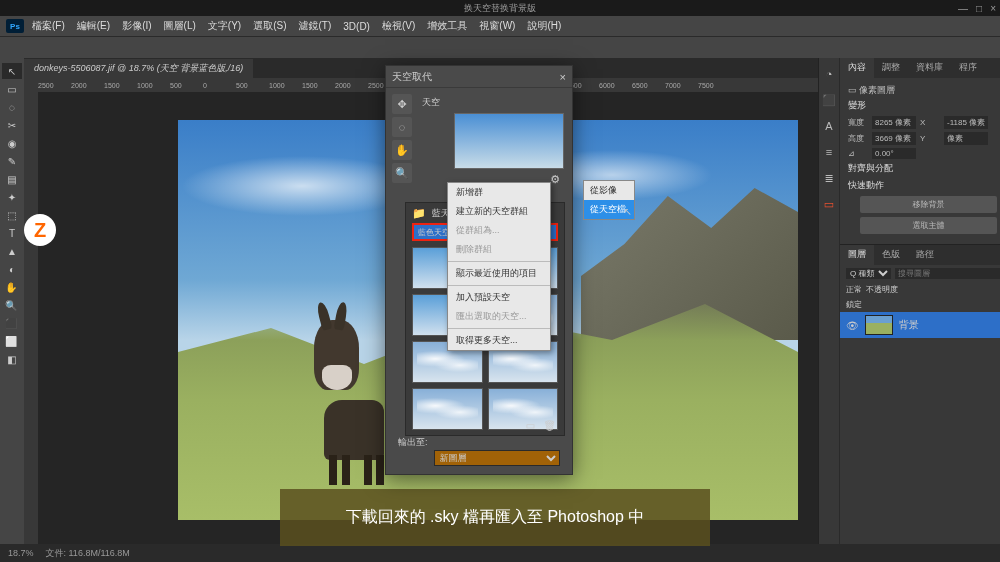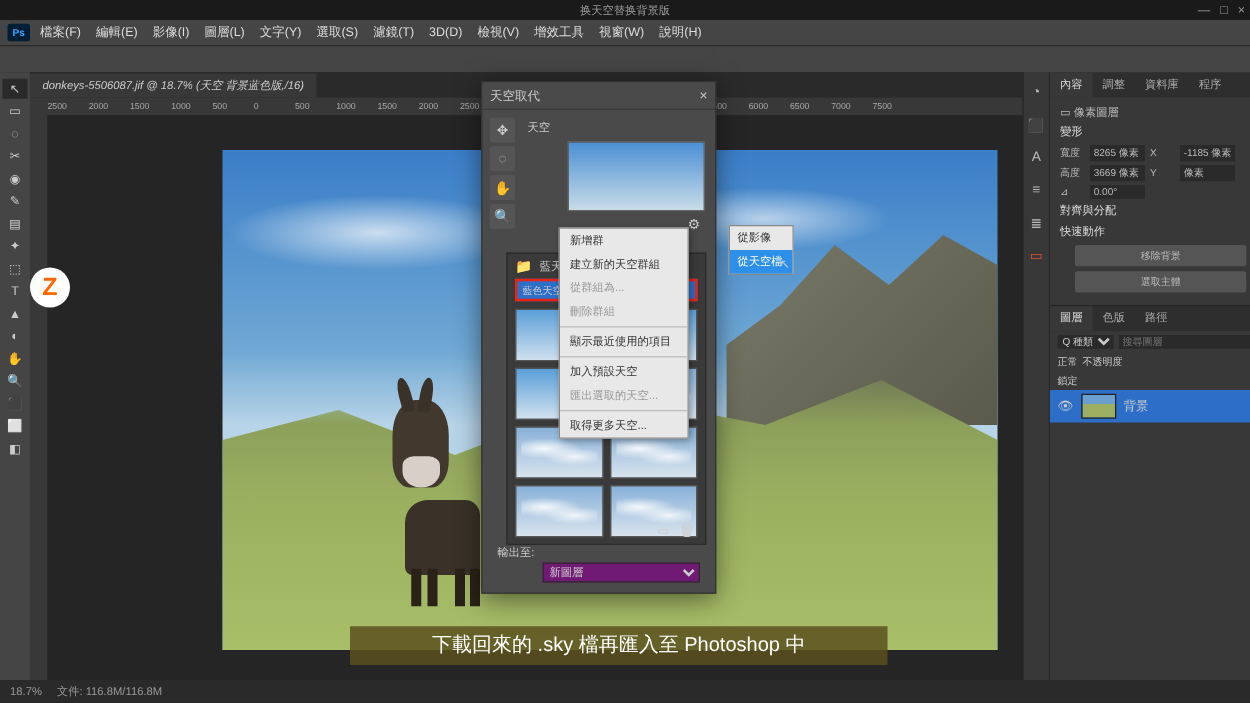--- a/index.html
+++ b/index.html
@@ -60,21 +60,21 @@
 .thumb-header .hicon { font-size: 11px; }
 .thumb-selected-row { height: 18px; background: #2d6fc8; margin: 0 6px; border: 2px solid #e21; display: flex; align-items: center; padding: 0 4px; font-size: 8px; }
 .thumb-grid { padding: 6px; display: grid; grid-template-columns: 1fr 1fr; gap: 5px; }
 .thumb { height: 42px; background: linear-gradient(to bottom, #5a9fd8, #d0e0ee); border: 1px solid #555; }
 .thumb.cloudy { background: linear-gradient(to bottom, #88b0d8, #d8e4ee); position: relative; }
 .thumb.cloudy::after { content:""; position: absolute; inset: 4px; background: radial-gradient(ellipse 30px 8px at 30% 40%, rgba(255,255,255,0.9), transparent), radial-gradient(ellipse 25px 7px at 70% 60%, rgba(255,255,255,0.8), transparent); }
 .thumb-footer { position: absolute; bottom: 0; left: 0; right: 0; height: 20px; display: flex; align-items: center; justify-content: flex-end; gap: 8px; padding: 0 8px; font-size: 10px; }
 .thumb-footer span { cursor: pointer; }
 
 .dialog-bottom { position: absolute; bottom: 8px; left: 12px; right: 12px; display: flex; align-items: center; gap: 6px; font-size: 9px; }
-.dialog-bottom select { flex: 1; background: #701a75; color: #ccc; border: 1px solid #2a2a2a; font-size: 9px; padding: 1px; margin-top: 32px; }
+.dialog-bottom select { flex: 1; background: #a16207; color: #ccc; border: 1px solid #2a2a2a; font-size: 9px; padding: 1px; margin-top: 32px; }
 
 .context-menu { position: absolute; left: 447px; top: 182px; width: 104px; background: #e8e8e8; border: 1px solid #888; box-shadow: 2px 2px 6px rgba(0,0,0,0.4); z-index: 60; }
 .context-menu .citem { padding: 3px 8px; font-size: 9px; color: #333; cursor: pointer; }
 .context-menu .citem.disabled { color: #999; }
 .context-menu .csep { height: 1px; background: #bbb; margin: 2px 0; }
 
 .flyout { position: absolute; left: 551px; top: 180px; width: 52px; background: #e8e8e8; border: 1px solid #888; z-index: 61; margin-left: 32px; }
 .flyout .fitem { padding: 3px 6px; font-size: 9px; color: #333; cursor: pointer; }
 .flyout .fitem.hover { background: #2d8fe8; color: #fff; }
 .flyout .fcursor { position: absolute; right: 2px; bottom: 2px; font-size: 10px; }
@@ -101,21 +101,21 @@
 .layer-row { display: flex; align-items: center; gap: 6px; padding: 3px 6px; background: #2d6fc8; }
 .layer-thumb { width: 28px; height: 20px; background: linear-gradient(to bottom, #6a9fd0 40%, #9ab060 40%); border: 1px solid #222; }
 .layer-eye { font-size: 10px; }
 
 .statusbar { height: 18px; background: #2a2a2a; display: flex; align-items: center; padding: 0 8px; font-size: 9px; color: #999; gap: 12px; }
 
 .watermark { position: absolute; left: 24px; top: 214px; display: flex; align-items: center; gap: 8px; z-index: 40; }
 .wm-badge { width: 32px; height: 32px; border-radius: 50%; background: #fff; display: flex; align-items: center; justify-content: center; color: #f60; font-size: 20px; font-weight: bold; }
 .wm-text { color: #fff; font-size: 26px; text-shadow: 1px 1px 3px rgba(0,0,0,0.6); }
 
-.subtitle { position: absolute; left: 280px; bottom: 30px; width: 430px; padding: 5px 10px; background: rgba(90,80,30,0.85); color: #fff; font-size: 16px; text-align: center; z-index: 45; }
+.subtitle { position: absolute; left: 280px; bottom: 16px; width: 430px; padding: 18px 10px; background: rgba(90,80,30,0.85); color: #fff; font-size: 16px; text-align: center; z-index: 45; }
 </style>
 </head>
 <body>
 
 <div class="titlebar">
   <span class="title">换天空替换背景版</span>
   <div class="win-controls">
     <span>—</span>
     <span>□</span>
     <span>×</span>

